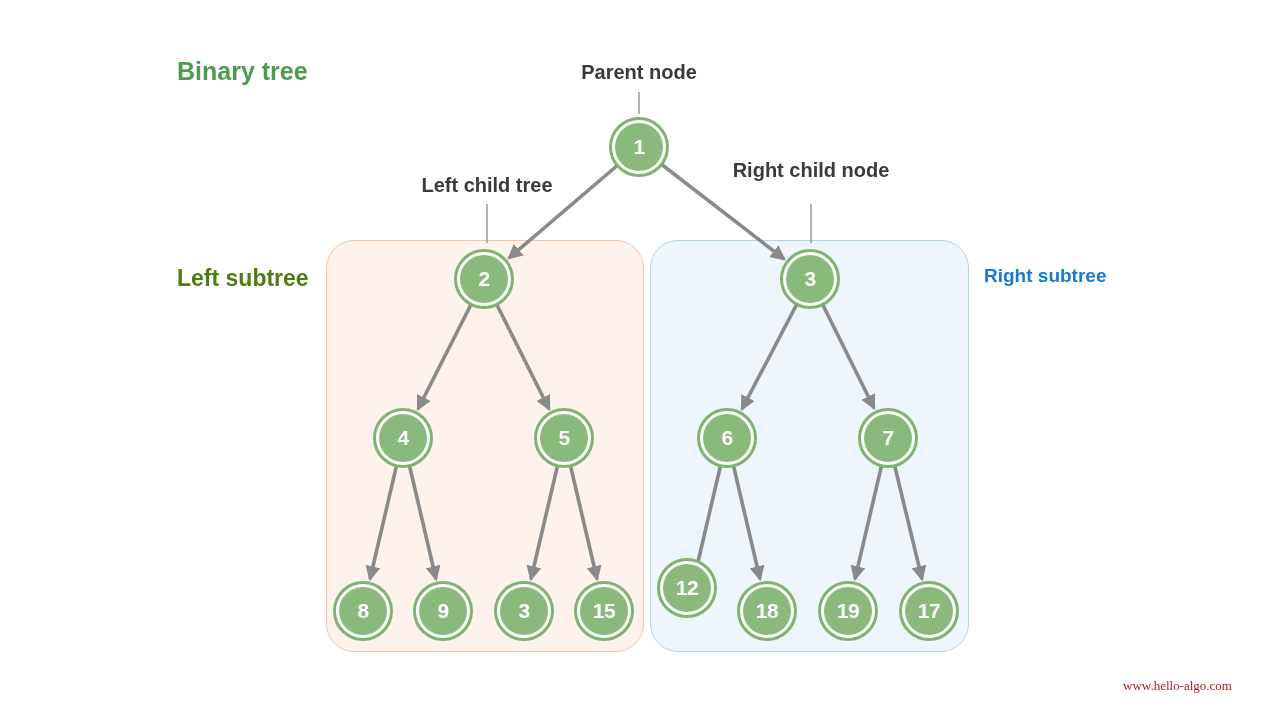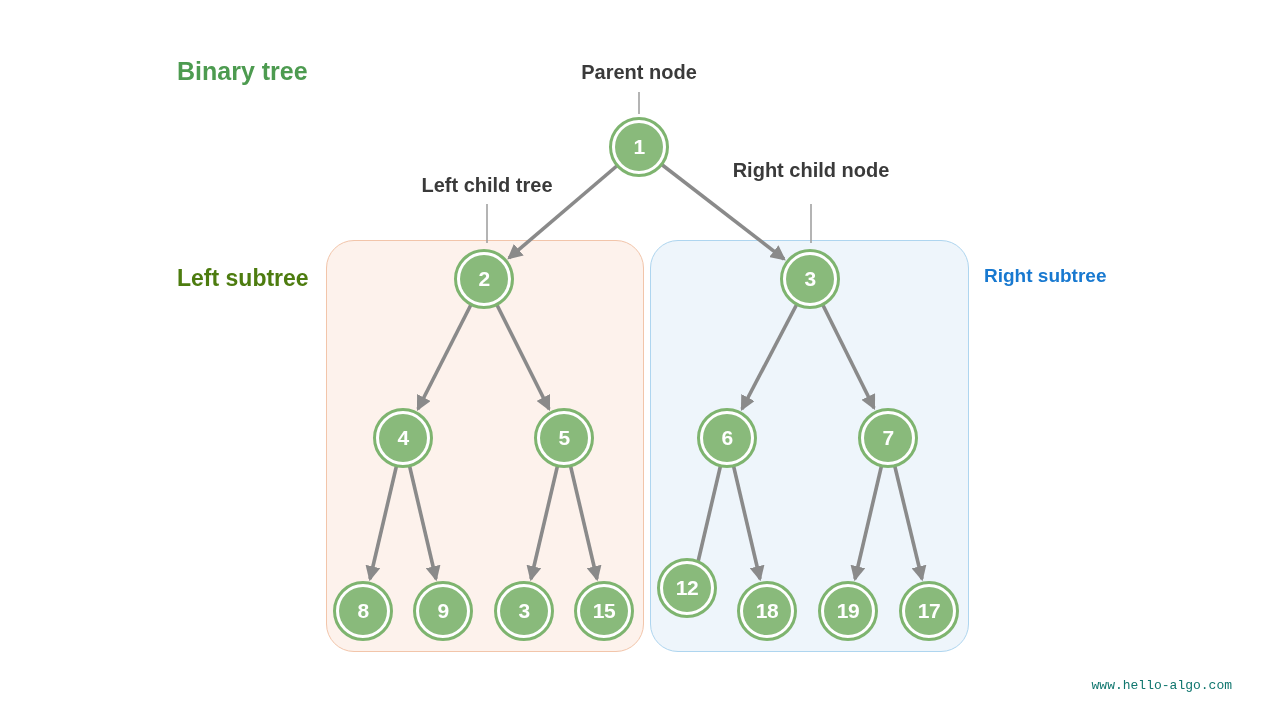--- a/index.html
+++ b/index.html
@@ -53,22 +53,22 @@
   .lbl{position:absolute;font-weight:bold;white-space:nowrap;z-index:3;}
   .lbl.title{left:177px;top:57px;font-size:25px;color:#4d9b50;}
   .lbl.dark{font-size:20px;color:#3a3a3a;transform:translateX(-50%);}
   .lbl.parent{left:639px;top:61px;}
   .lbl.leftchild{left:487px;top:174px;}
   .lbl.rightchild{left:811px;top:159px;}
   .lbl.subtree-left{left:177px;top:265px;font-size:23px;color:#4d7c0f;}
   .lbl.subtree-right{left:984px;top:265px;font-size:19px;color:#1879d0;}
   .watermark{
     position:absolute;right:48px;top:678px;
-    font-family:Liberation Mono, monospace;
-    font-size:13px;color:#0f766e;z-index:3;
+    font-family:Liberation Serif, serif;
+    font-size:13px;color:#b91c1c;z-index:3;
   }
 </style>
 </head>
 <body>
 
 <div id="stage">
 
   <div class="subtree-box left"></div>
   <div class="subtree-box right"></div>
 

